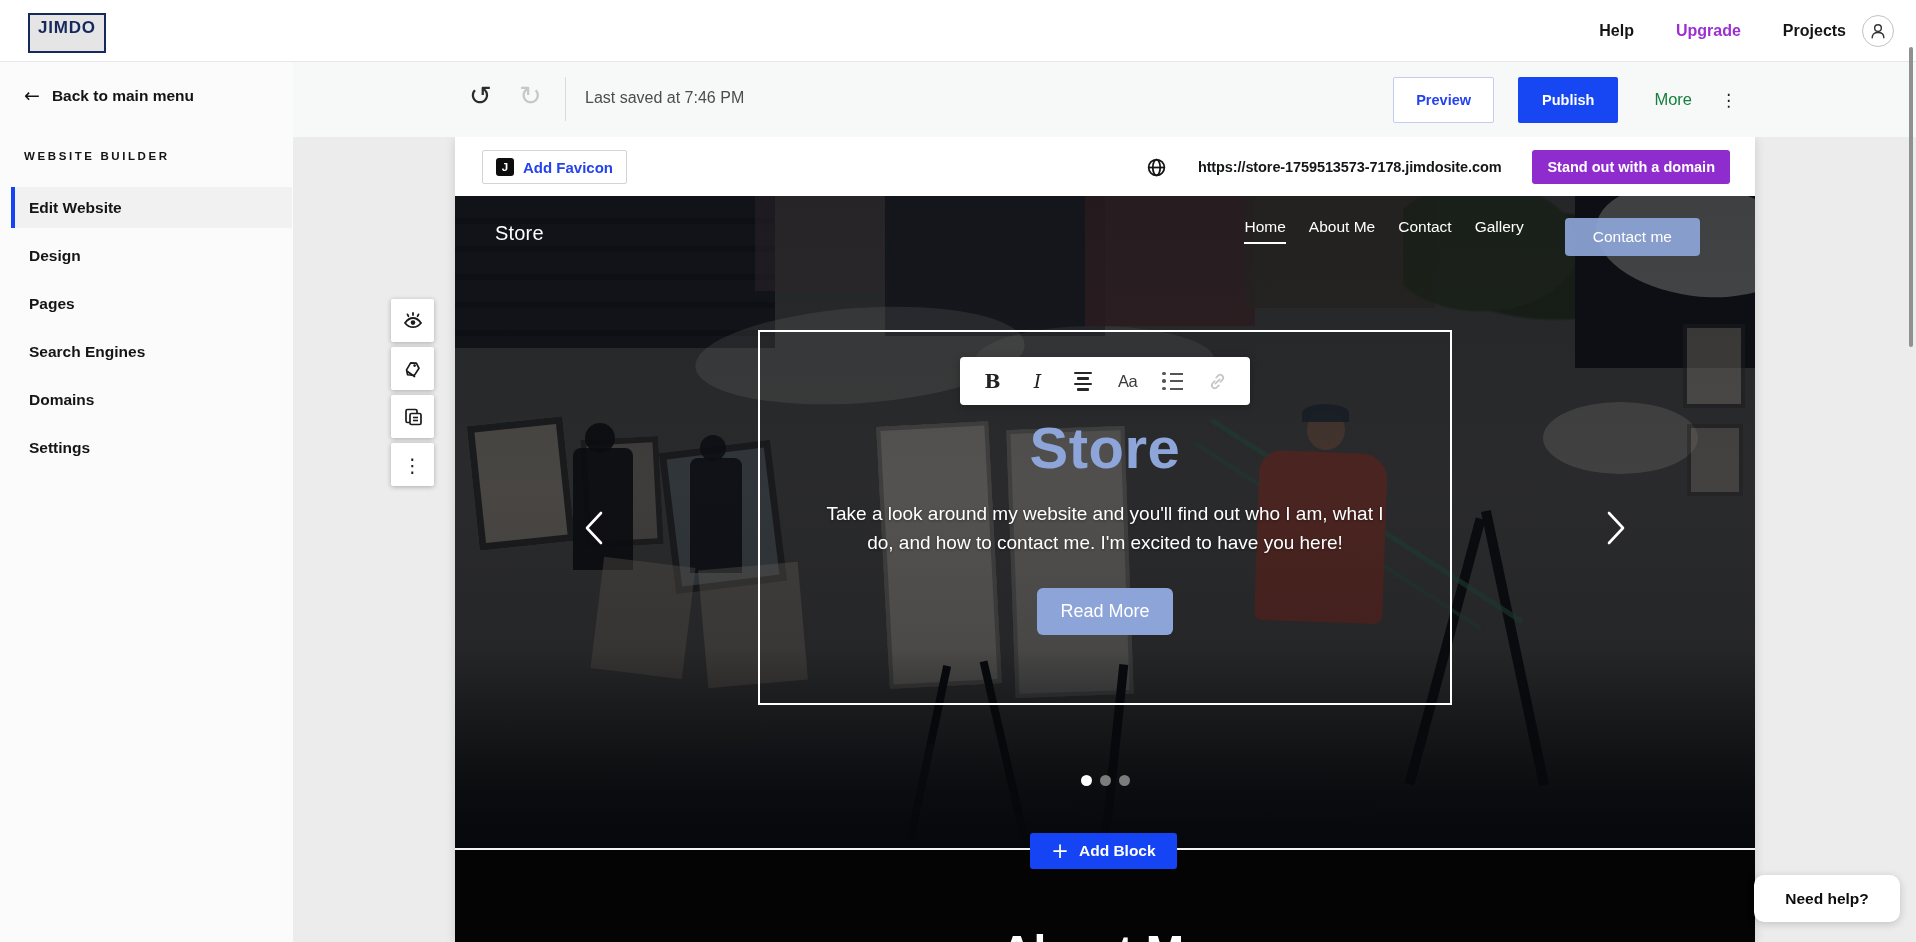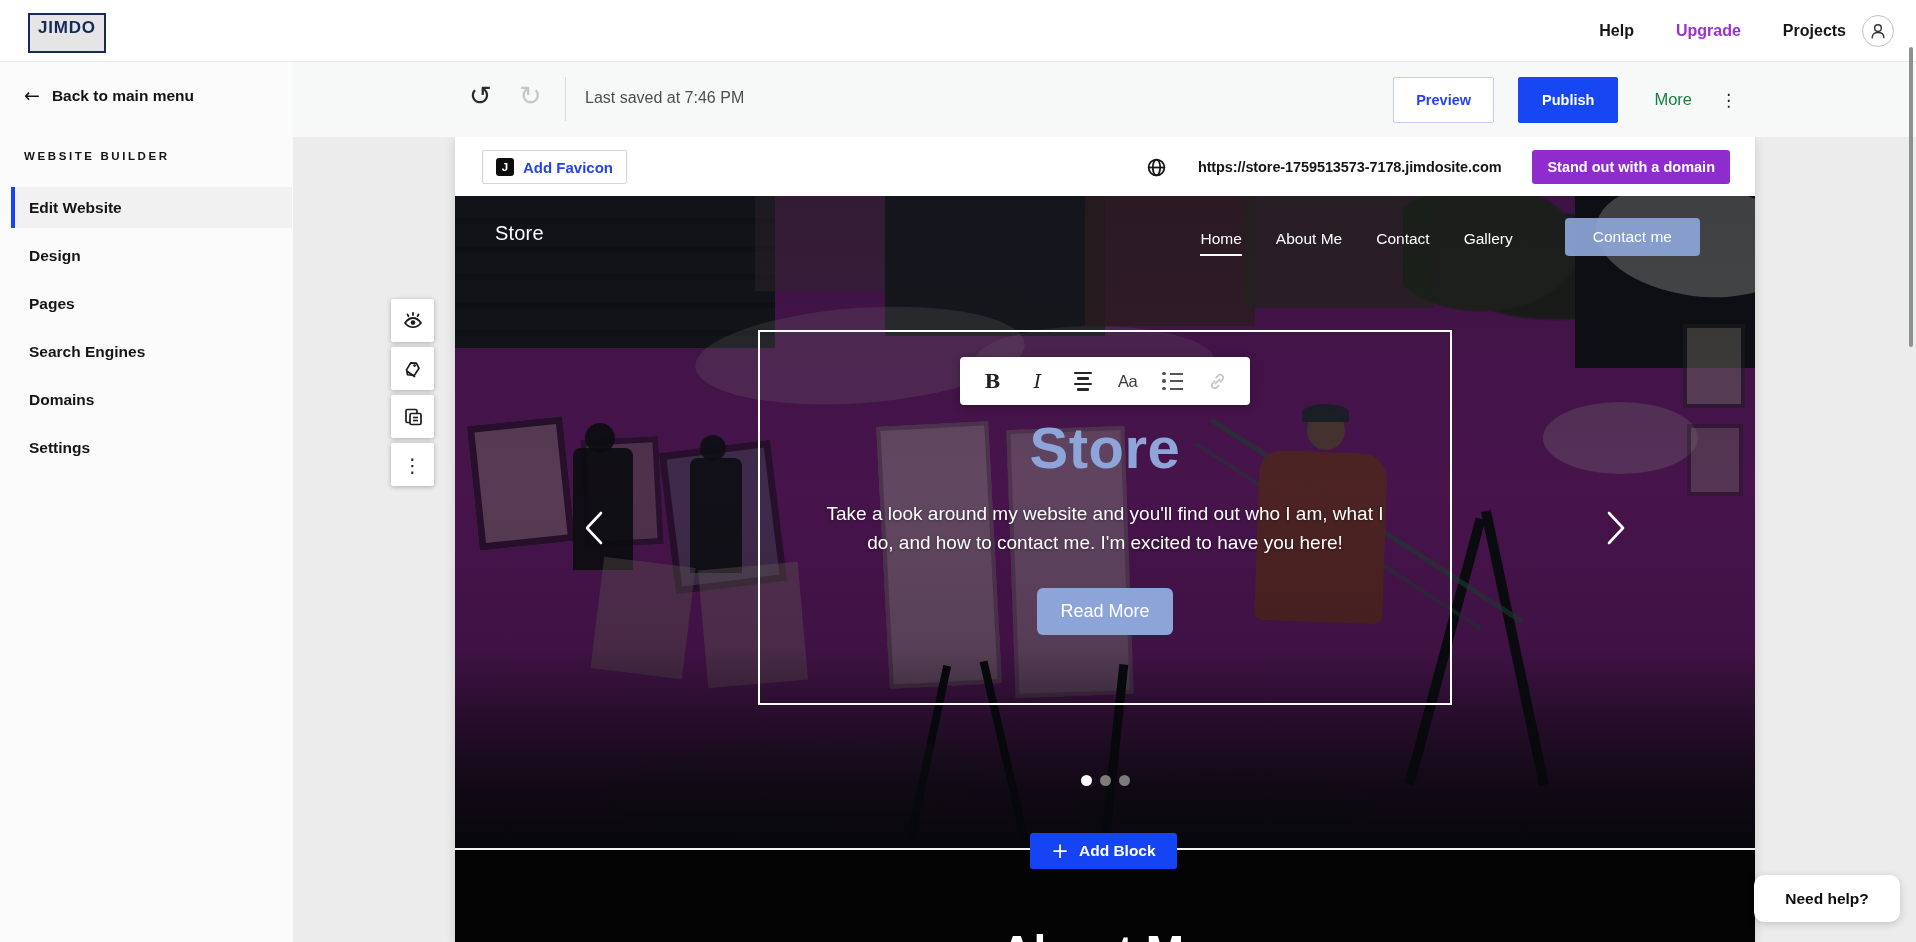--- a/index.html
+++ b/index.html
@@ -39,21 +39,21 @@
   
   .panel{position:absolute;left:455px;top:137px;width:1300px;height:805px;background:#fff;box-shadow:0 2px 10px rgba(0,0,0,.14);z-index:10}
   .sitebar{position:relative;width:100%;height:59px;background:#fff}
   .fav-btn{position:absolute;left:27px;top:13px;height:34px;display:flex;align-items:center;gap:9px;background:#fff;border:1px solid #d4d4d4;border-radius:2px;padding:0 13px;cursor:pointer}
   .fav-sq{width:18px;height:18px;background:#0d0d0d;border-radius:3px;color:#fff;font-size:11.5px;font-weight:700;display:flex;align-items:center;justify-content:center}
   .fav-label{font-size:15px;font-weight:700;color:#2443ee}
   .sitebar-right{position:absolute;right:25px;top:13px;height:34px;display:flex;align-items:center;gap:31px}
   .site-url{font-size:14.5px;font-weight:700;color:#151618;letter-spacing:-.1px}
   .btn-domain{height:34px;padding:0 15px;background:#8e2ccd;border:none;border-radius:3px;color:#fff;font-size:14.5px;font-weight:700;cursor:pointer;font-family:inherit}
   
-  .hero{position:relative;width:1300px;height:652px;background:#701a75;overflow:hidden}
+  .hero{position:relative;width:1300px;height:652px;background:#404040;overflow:hidden}
   .scene i{position:absolute;display:block}
   .s-b1{left:0;top:0;width:320px;height:152px;background:repeating-linear-gradient(180deg,#171a20 0 22px,#101318 22px 28px)}
   .s-b2{left:300px;top:0;width:150px;height:95px;background:#4a393f;opacity:.5}
   .s-b3{left:430px;top:0;width:220px;height:140px;background:#1d2027}
   .s-b4{left:630px;top:0;width:170px;height:130px;background:#452a2d;opacity:.85}
   .s-b5{left:790px;top:0;width:190px;height:112px;background:#3b352d;opacity:.8}
   .s-tree{left:948px;top:0;width:195px;height:128px;opacity:.9;background:radial-gradient(ellipse at 40% 40%,#27331f 0 58%,transparent 60%),radial-gradient(ellipse at 78% 55%,#1f2a19 0 52%,transparent 55%)}
   .s-b6{left:1120px;top:0;width:180px;height:172px;background:#101217}
   .s-u1{left:240px;top:112px;width:330px;height:95px;border-radius:50%;background:#cfccc4;opacity:.2;transform:rotate(-4deg)}
   .s-u2{left:520px;top:130px;width:240px;height:70px;border-radius:50%;background:#c9c6bf;opacity:.16}
@@ -82,21 +82,21 @@
   .s-c2{left:248px;top:370px;width:100px;height:118px;background:#a59c8b;opacity:.36;transform:rotate(-5deg)}
   .s-fr1{left:1228px;top:128px;width:62px;height:84px;background:#b2a99b;opacity:.5;border:4px solid #2a2a2a}
   .s-fr2{left:1232px;top:228px;width:56px;height:72px;background:#a89f92;opacity:.42;border:4px solid #2a2a2a}
   .s-light{left:150px;top:543px;width:380px;height:92px;border-radius:50%;background:#3c4049;opacity:.2;transform:rotate(-4deg)}
   .s-light2{left:620px;top:573px;width:300px;height:72px;border-radius:50%;background:#34383f;opacity:.16}
   .s-ground{left:0;bottom:0;width:100%;height:200px;background:linear-gradient(180deg,rgba(7,8,11,0) 0,rgba(7,8,11,.8) 70%,#07080b 100%)}
   .s-overlay{left:0;top:0;width:100%;height:100%;background:linear-gradient(180deg,rgba(10,12,17,.5),rgba(9,10,14,.4) 45%,rgba(6,7,10,.55))}
   
   .site-nav{position:absolute;left:0;top:0;width:100%;height:76px;z-index:5}
   .site-brand{position:absolute;left:40px;top:26px;font-size:20px;color:#fff;letter-spacing:.2px;cursor:pointer}
-  .nav-cluster{position:absolute;right:55px;top:22px;display:flex;align-items:flex-end;gap:34px}
+  .nav-cluster{position:absolute;right:55px;top:22px;display:flex;align-items:flex-start;gap:23px}
   .nav-link{font-size:15.5px;color:#fff;cursor:pointer;padding-bottom:6px;border-bottom:2px solid transparent}
   .nav-link.active{border-bottom-color:#fff}
   .btn-contact{height:38px;padding:0 28px;margin-left:18px;background:rgba(141,165,216,.92);border:none;border-radius:4px;color:#fff;font-size:15.5px;cursor:pointer;font-family:Liberation Sans, sans-serif}
   
   .sel-box{position:absolute;left:303px;top:134px;width:694px;height:375px;border:2px solid #fff;z-index:4}
   .edit-toolbar{position:absolute;left:505px;top:161px;width:290px;height:48px;background:#fff;border-radius:4px;box-shadow:0 2px 8px rgba(0,0,0,.25);display:flex;align-items:center;justify-content:space-around;padding:0 10px;z-index:6}
   .et-btn{background:none;border:none;cursor:pointer;display:flex;align-items:center;justify-content:center;width:34px;height:34px;font-family:inherit}
   .et-bold{font-family:"DejaVu Serif",serif;font-weight:700;font-size:19px;color:#222}
   .et-italic{font-family:"DejaVu Serif",serif;font-style:italic;font-size:19px;color:#222}
   .et-font{font-size:16.5px;color:#3a3a3a;letter-spacing:-.5px}

